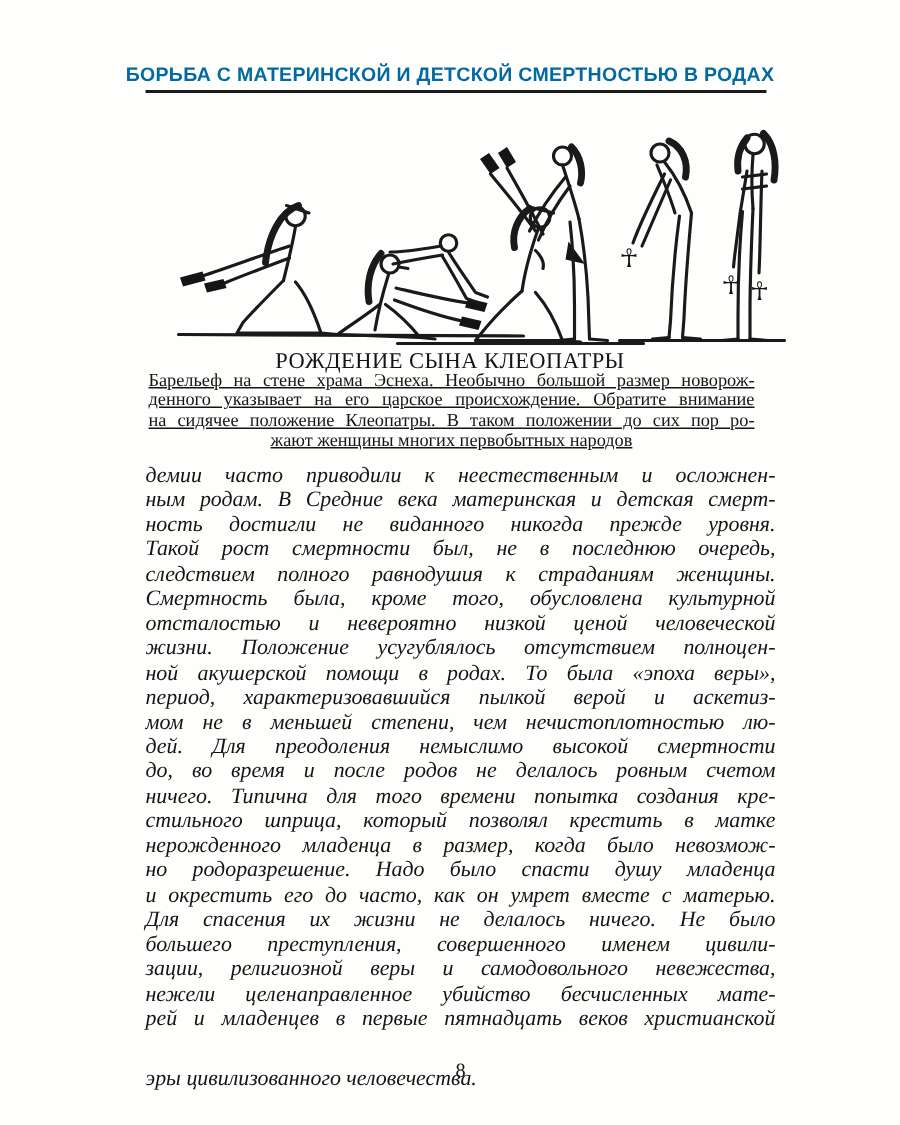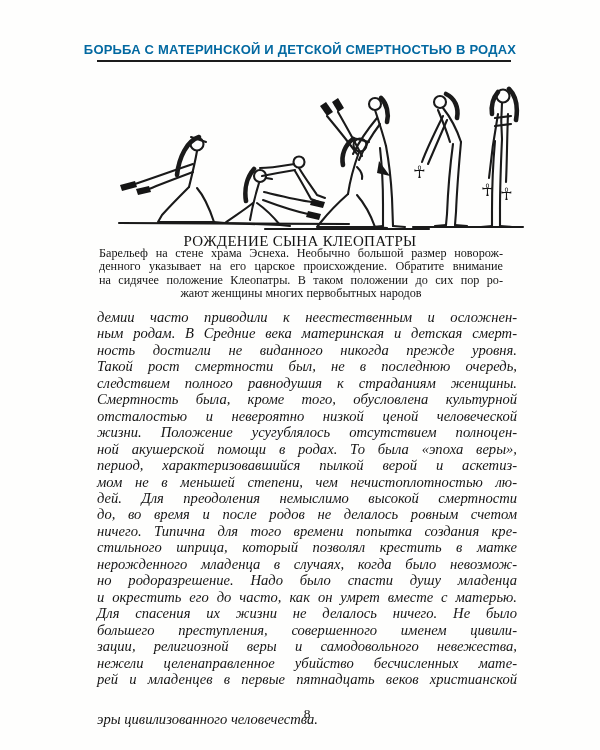--- a/index.html
+++ b/index.html
@@ -51,20 +51,21 @@
     font-size: 15px;
     letter-spacing: 0.3px;
   }
   .caption-lines {
     position: absolute;
     top: 247px;
     left: 99px;
     width: 404px;
     font-size: 12.2px;
     line-height: 13.4px;
+    text-decoration: underline;
   }
   .caption-lines > div {
     text-align: justify;
     text-align-last: justify;
     white-space: nowrap;
   }
   .caption-lines > div:last-child {
     text-align: right;
     text-align-last: center;
   }
@@ -224,21 +225,21 @@
       <div>Смертность была, кроме того, обусловлена культурной</div>
       <div>отсталостью и невероятно низкой ценой человеческой</div>
       <div>жизни. Положение усугублялось отсутствием полноцен-</div>
       <div>ной акушерской помощи в родах. То была «эпоха веры»,</div>
       <div>период, характеризовавшийся пылкой верой и аскетиз-</div>
       <div>мом не в меньшей степени, чем нечистоплотностью лю-</div>
       <div>дей. Для преодоления немыслимо высокой смертности</div>
       <div>до, во время и после родов не делалось ровным счетом</div>
       <div>ничего. Типична для того времени попытка создания кре-</div>
       <div>стильного шприца, который позволял крестить в матке</div>
-      <div>нерожденного младенца в случаях, когда было невозмож-</div>
+      <div>нерожденного младенца в размер, когда было невозмож-</div>
       <div>но родоразрешение. Надо было спасти душу младенца</div>
       <div>и окрестить его до часто, как он умрет вместе с матерью.</div>
       <div>Для спасения их жизни не делалось ничего. Не было</div>
       <div>большего преступления, совершенного именем цивили-</div>
       <div>зации, религиозной веры и самодовольного невежества,</div>
       <div>нежели целенаправленное убийство бесчисленных мате-</div>
       <div>рей и младенцев в первые пятнадцать веков христианской</div>
       <div>эры цивилизованного человечества.</div>
     </div>
 

